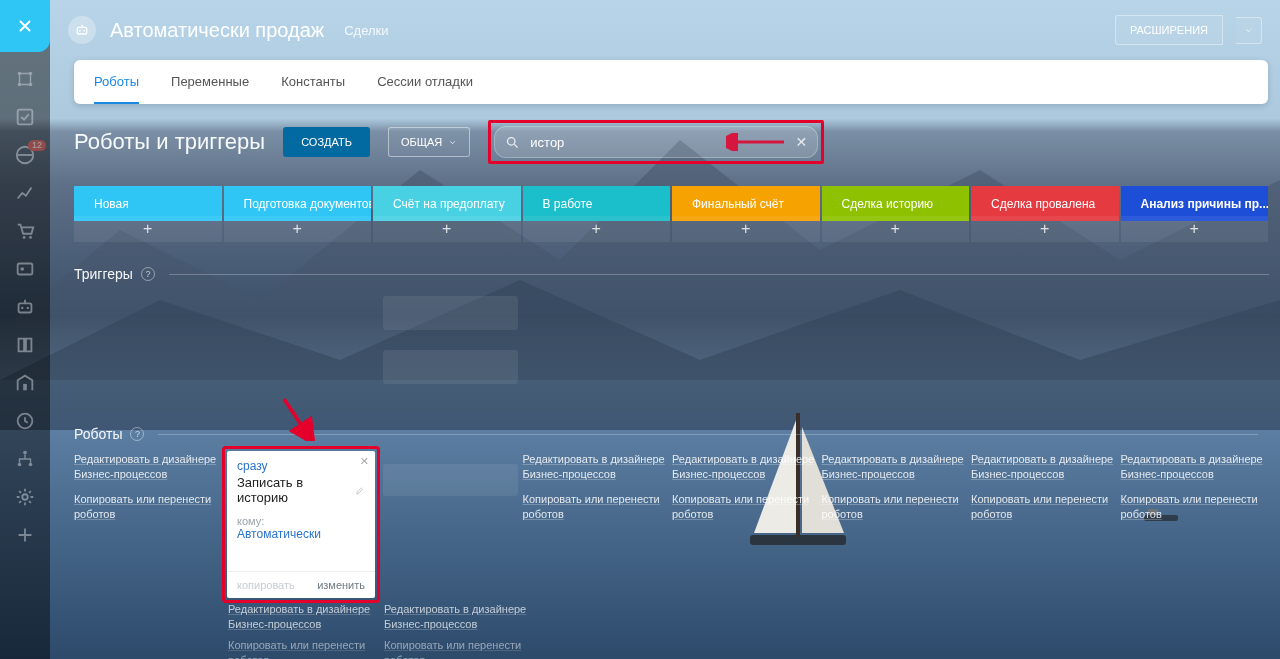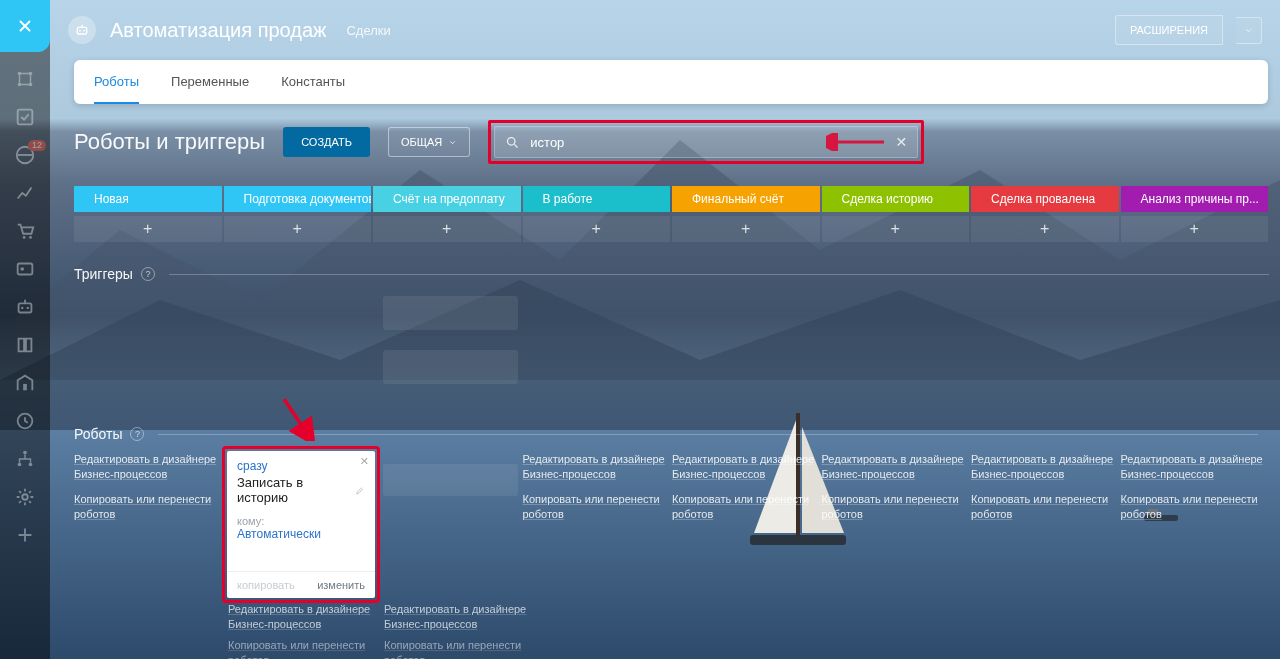--- a/index.html
+++ b/index.html
@@ -99,40 +99,40 @@
 
 
 .search-wrap {
   border:3px solid #e4002b; border-radius:2px;
   padding:3px; display:flex; align-items:center;
 }
 .search-inner {
   background:rgba(255,255,255,.15);
   border:1px solid rgba(255,255,255,.25);
   display:flex; align-items:center; gap:10px;
-  width:424px; padding:6px 10px; border-radius:2px;
+  width:324px; padding:6px 10px; border-radius:12px;
 }
 .search-inner svg{width:15px;height:15px;fill:#fff;opacity:.85;}
 .search-inner input{
   flex:1; background:transparent; border:none; outline:none;
   color:#fff; font-size:13px;
 }
 .search-inner input::placeholder{color:rgba(255,255,255,.6);}
 @keyframes blink{50%{opacity:0;}}
 .search-inner .x{color:#fff;opacity:.8;cursor:pointer;font-size:14px;}
 .arrow-red { width:60px; height:18px; }
 .arrow-red svg{width:100%;height:100%;}
 
 
 .stages {
   position:absolute; top:186px; left:74px; right:12px;
   display:flex; gap:2px;
 }
 .stage {
-  flex:1; height:26px; position:relative;
+  flex:1; height:35px; position:relative;
   display:flex; align-items:center; padding:0 14px 0 20px;
   font-size:12px; color:#fff; white-space:nowrap; overflow:hidden; text-overflow:ellipsis;
   cursor:pointer;
 }
 .stage::before{
   content:""; position:absolute; left:0; top:0;
   border-top:13px solid transparent;
   border-bottom:13px solid transparent;
   border-left:8px solid rgba(0,0,0,0); 
 }
@@ -316,35 +316,36 @@
 
 <div class="header">
   <div class="app-icon">
     <svg viewBox="0 0 24 24">
         <rect x="5" y="8" width="14" height="10" rx="2" fill="none" stroke="#fff" stroke-width="2"></rect>
         <circle cx="9" cy="13" r="1.3" fill="#fff"></circle>
         <circle cx="15" cy="13" r="1.3" fill="#fff"></circle>
         <path d="M12 4v4" stroke="#fff" stroke-width="2"></path>
       </svg>
   </div>
-  <div class="app-title">Автоматизация продаж</div>
+  <div class="app-title">Автоматически продаж</div>
   <div class="app-sub">Сделки</div>
   <div class="spacer"></div>
   <button class="btn-ghost main">РАСШИРЕНИЯ</button>
   <button class="btn-ghost split">
     <svg width="9" height="9" viewBox="0 0 24 24">
         <path d="M6 9l6 6 6-6" stroke="#fff" stroke-width="2" fill="none"></path>
       </svg>
   </button>
 </div>
 
 <div class="tabs-card">
   <div class="tab active">Роботы</div>
   <div class="tab">Переменные</div>
   <div class="tab">Константы</div>
+  <div class="tab">Сессии отладки</div>
 </div>
 
 <div class="title-row">
   <div class="page-title">Роботы и триггеры</div>
   <button class="btn-green">СОЗДАТЬ</button>
   <button class="btn-outline">
     <span>ОБЩАЯ</span>
     <svg width="9" height="9" viewBox="0 0 24 24">
         <path d="M6 9l6 6 6-6" stroke="#fff" stroke-width="2" fill="none"></path>
       </svg>
@@ -386,21 +387,21 @@
     </div>
     <div class="stage" style="background: rgb(246, 162, 0); color: rgb(246, 162, 0); text-align: right;">
       <span style="color: rgb(255, 255, 255);">Финальный счёт</span>
     </div>
     <div class="stage" style="background: rgb(142, 193, 0); color: rgb(142, 193, 0);">
       <span style="color: rgb(255, 255, 255);">Сделка историю</span>
     </div>
     <div class="stage" style="background: rgb(229, 58, 64); color: rgb(229, 58, 64);">
       <span style="color: rgb(255, 255, 255);">Сделка провалена</span>
     </div>
-    <div class="stage" style="background: #a21caf; color: rgb(229, 58, 64);">
+    <div class="stage" style="background: #1d4ed8; color: rgb(229, 58, 64); font-weight: bold;">
       <span style="color: rgb(255, 255, 255);">Анализ причины пр...</span>
     </div>
   </div>
 <div class="plus-row" id="plus-row">
     <div class="plus">+</div>
     <div class="plus">+</div>
     <div class="plus">+</div>
     <div class="plus">+</div>
     <div class="plus">+</div>
     <div class="plus">+</div>

